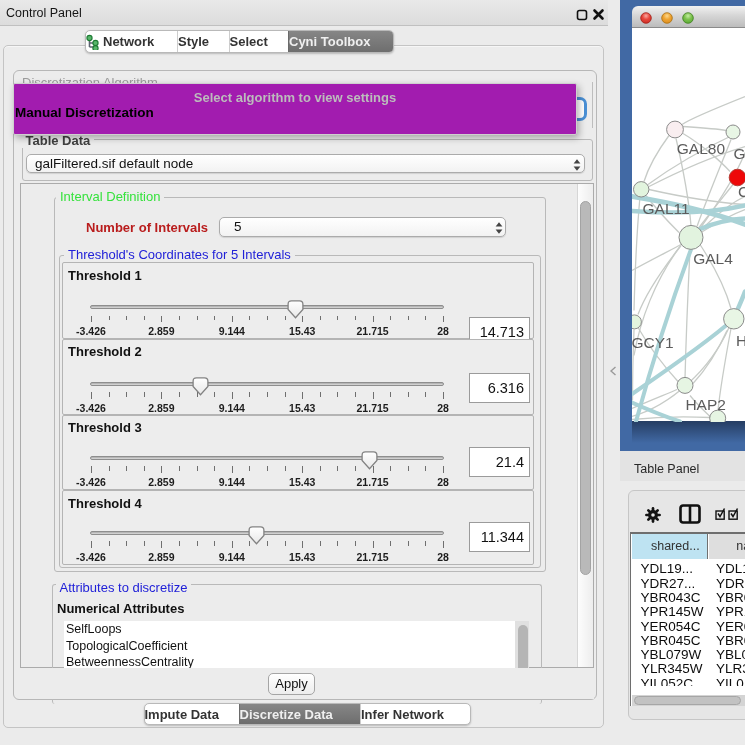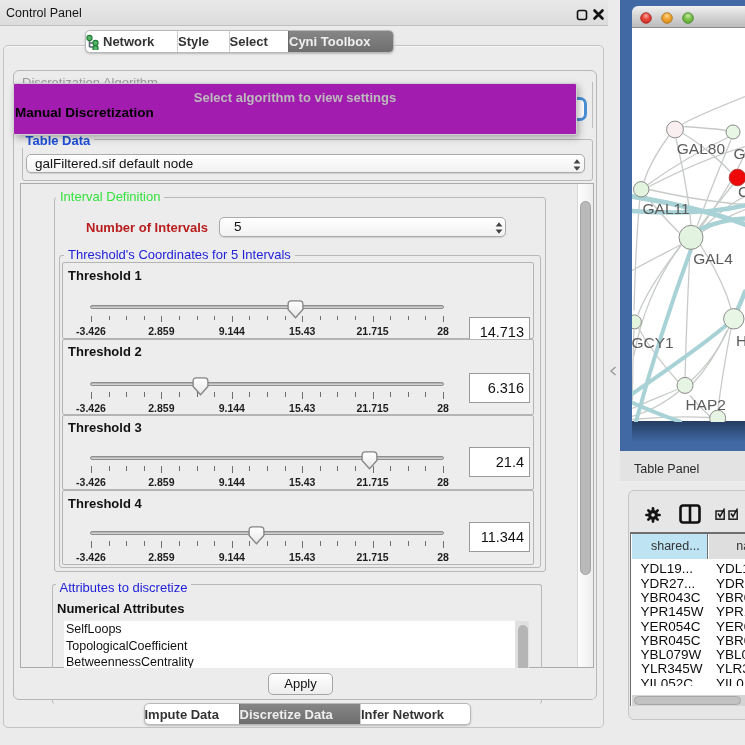--- a/index.html
+++ b/index.html
@@ -34,21 +34,21 @@
 .tick { position:absolute; width:1px; background:#6f6f6f; }
 
 #popup { left:13px; top:83px; width:564px; height:52px; background:#a21caf; border:1px solid #cfcfcf; border-radius:2px; box-shadow:2px 3px 7px rgba(0,0,0,0.3); z-index:40; }
 #popup .ph { position:absolute; left:0; right:0; top:6px; text-align:center; font-size:13px; font-weight:bold; color:#bcbcbc; }
 #popup .it1 { position:absolute; left:1px; top:20.5px; font-size:13.5px; font-weight:bold; color:#000; }
 #popup .it2 { position:absolute; left:1px; top:35.5px; font-size:13.5px; color:#000; }
 
 #numlist { left:64px; top:621px; width:451px; height:51px; background:#fff; font-size:12.5px; color:#111; overflow:hidden; z-index:5; }
 #numlist div { padding-left:2px; height:16.6px; line-height:16.6px; }
 
-#applybtn { left:268px; top:673px; width:65px; height:22px; background:linear-gradient(#ffffff,#ededed); border:1px solid #a5a5a5; border-radius:5px; font-size:13px; color:#111; text-align:center; line-height:20px; }
+#applybtn { left:268px; top:673px; width:47px; height:22px; background:linear-gradient(#ffffff,#ededed); border:1px solid #a5a5a5; border-radius:5px; font-size:13px; color:#111; text-align:center; line-height:20px; }
 
 #bluebg { left:620px; top:0; width:125px; height:451px; background:#4169a4; }
 #netwin { left:632px; top:6px; width:113px; height:415px; }
 #nettitle { left:0; top:0; width:113px; height:21.5px; background:linear-gradient(#f1f1f1,#d6d6d6 45%,#bcbcbc); border-bottom:1px solid #8a8a8a; border-radius:6px 0 0 0; }
 #netcanvas { left:0; top:21.5px; width:113px; height:393.5px; background:#fff; }
 #tphead { left:620px; top:451px; width:125px; height:30px; background:#e3e3e3; }
 #tphead span { position:absolute; left:14px; top:11px; font-size:12.5px; color:#282828; }
 #tablepanel { left:628px; top:490px; width:130px; height:230px; background:#e6e6e6; border:1px solid #c6c6c6; border-radius:6px; }
 .trow { position:absolute; font-size:13.5px; color:#0d0d0d; white-space:nowrap; }
 </style>
@@ -85,21 +85,21 @@
   <span style="font-size:13px;color:#9b9b9b;">Discretization Algorithm</span></div>
 <div class="abs" style="left:592px;top:82px;width:1px;height:46px;background:#bdbdbd;z-index:1"></div>
 <div class="abs" style="left:560px;top:97px;width:27px;height:24px;background:#fff;border:3px solid #4a90d5;border-radius:7px;z-index:2"></div>
 
 <div id="popup" class="abs">
   <div class="ph">Select algorithm to view settings</div>
   <div class="it1">Manual Discretization</div>
 </div>
 
 <div class="group" style="left:22px;top:139px;width:571px;height:42px;"></div>
-<div class="gtitle" style="left:21.5px;top:134px;font-weight:bold;color:#1d4ed8;">Table Data</div>
+<div class="gtitle" style="left:21.5px;top:134px;font-weight:bold;color:#404040;">Table Data</div>
 <div class="combo" style="left:26px;top:154px;width:559px;height:19px;padding-left:8px;">galFiltered.sif default node
   <span class="arrows" style="right:3px;top:3.5px;">
       <svg width="8" height="12" viewBox="0 0 8 12">
         <path d="M4 0.2 L7.4 4.4 H0.6 Z" fill="#444"></path>
         <path d="M4 11.8 L7.4 7.6 H0.6 Z" fill="#444"></path>
       </svg>
     </span>
 </div>
 
 <div class="abs" style="left:20px;top:183px;width:574px;height:485px;border:1px solid #ababab;background:#ececec;"></div>

